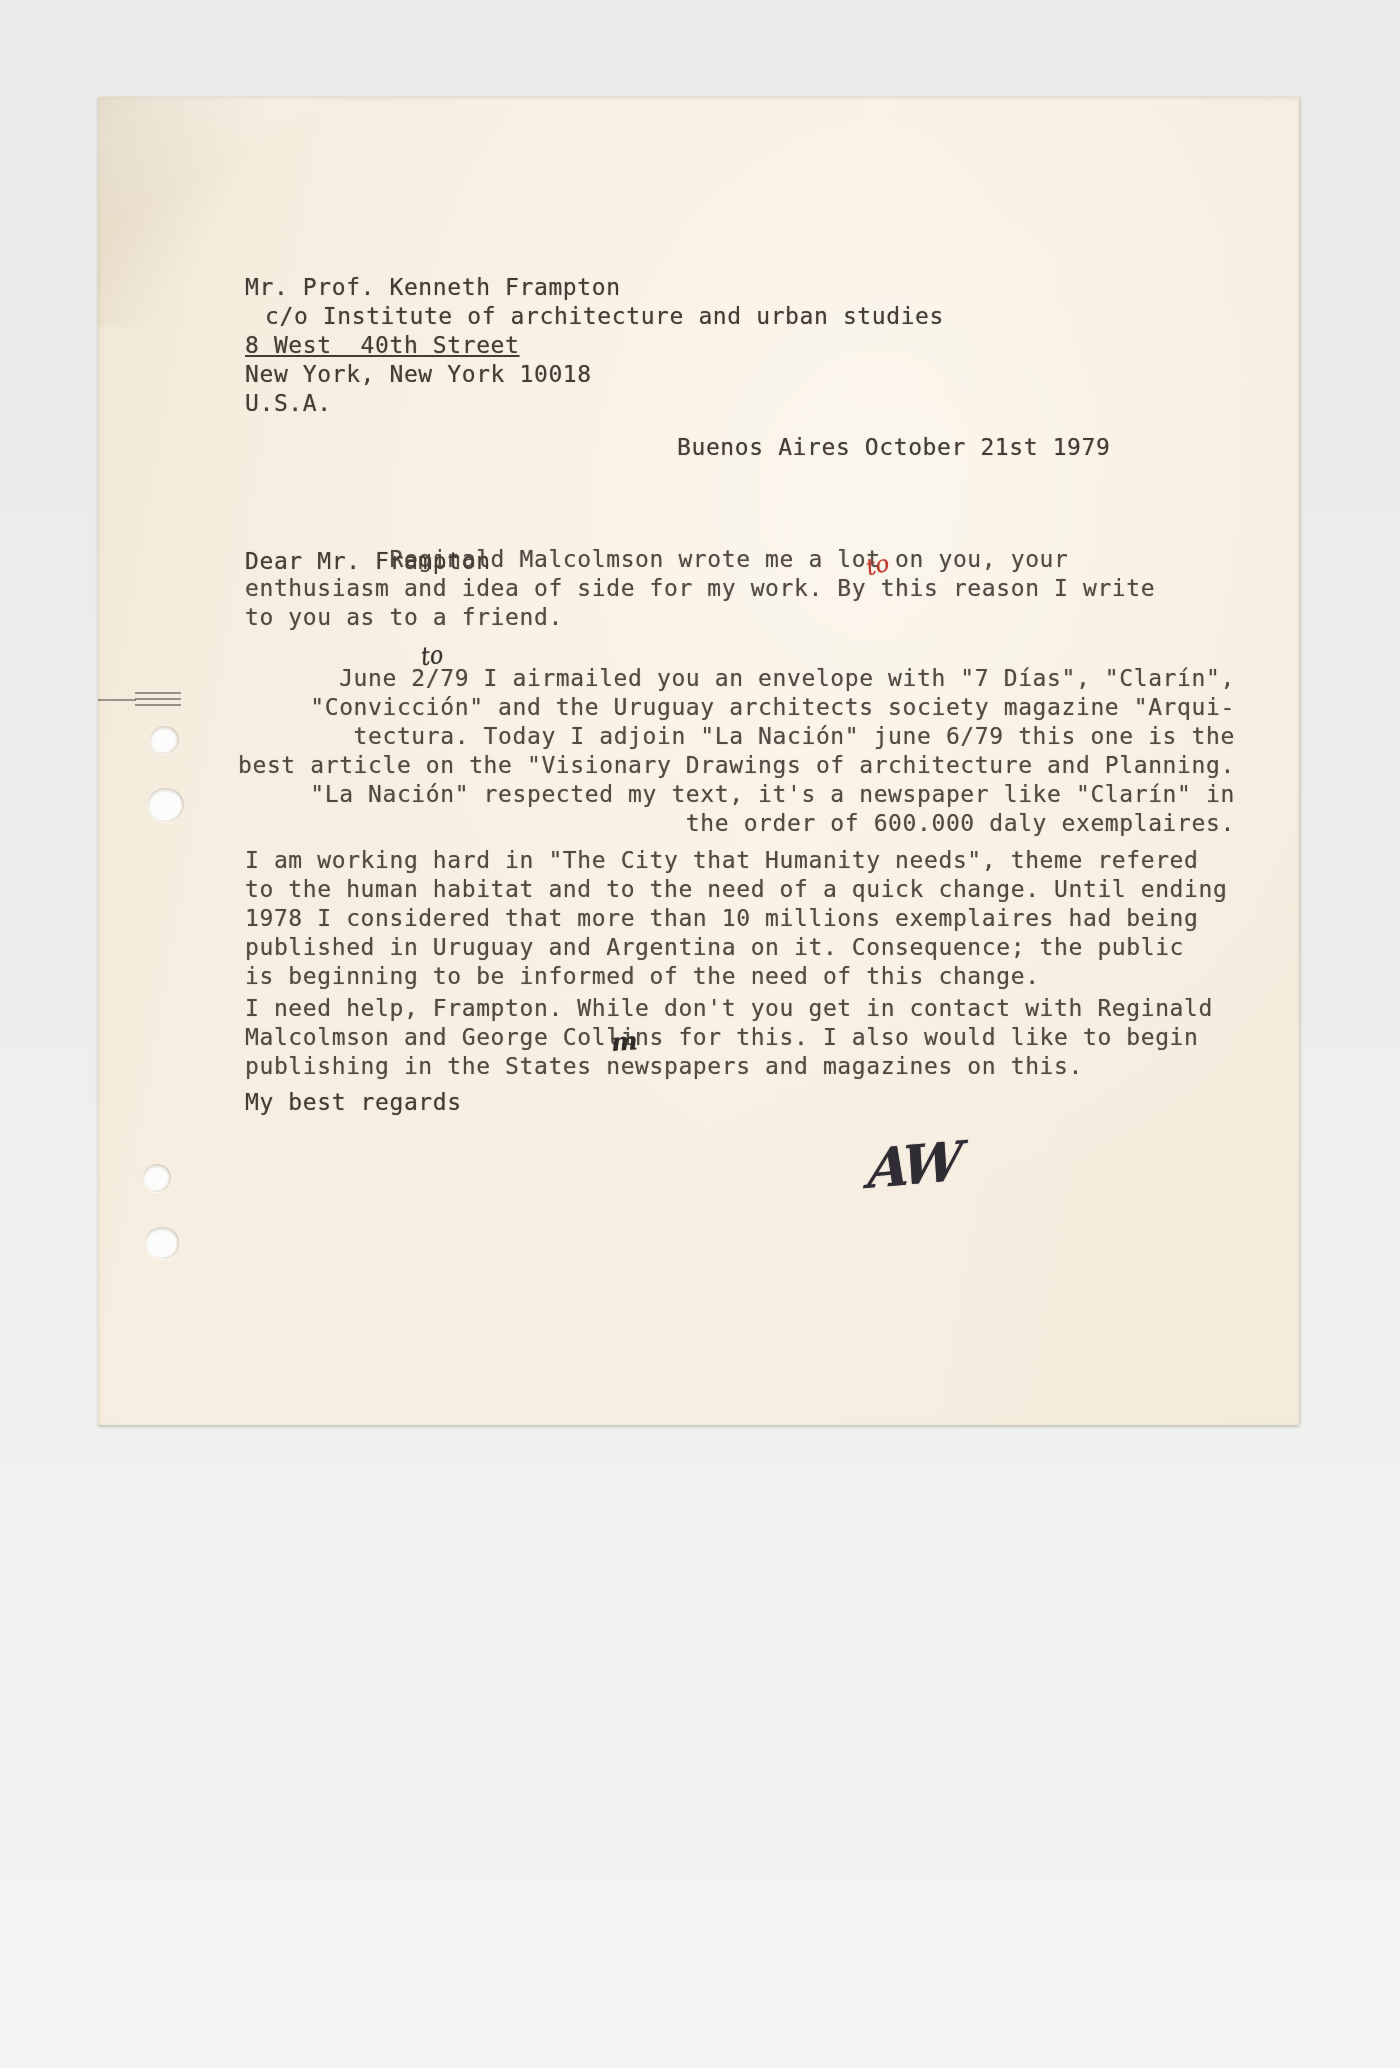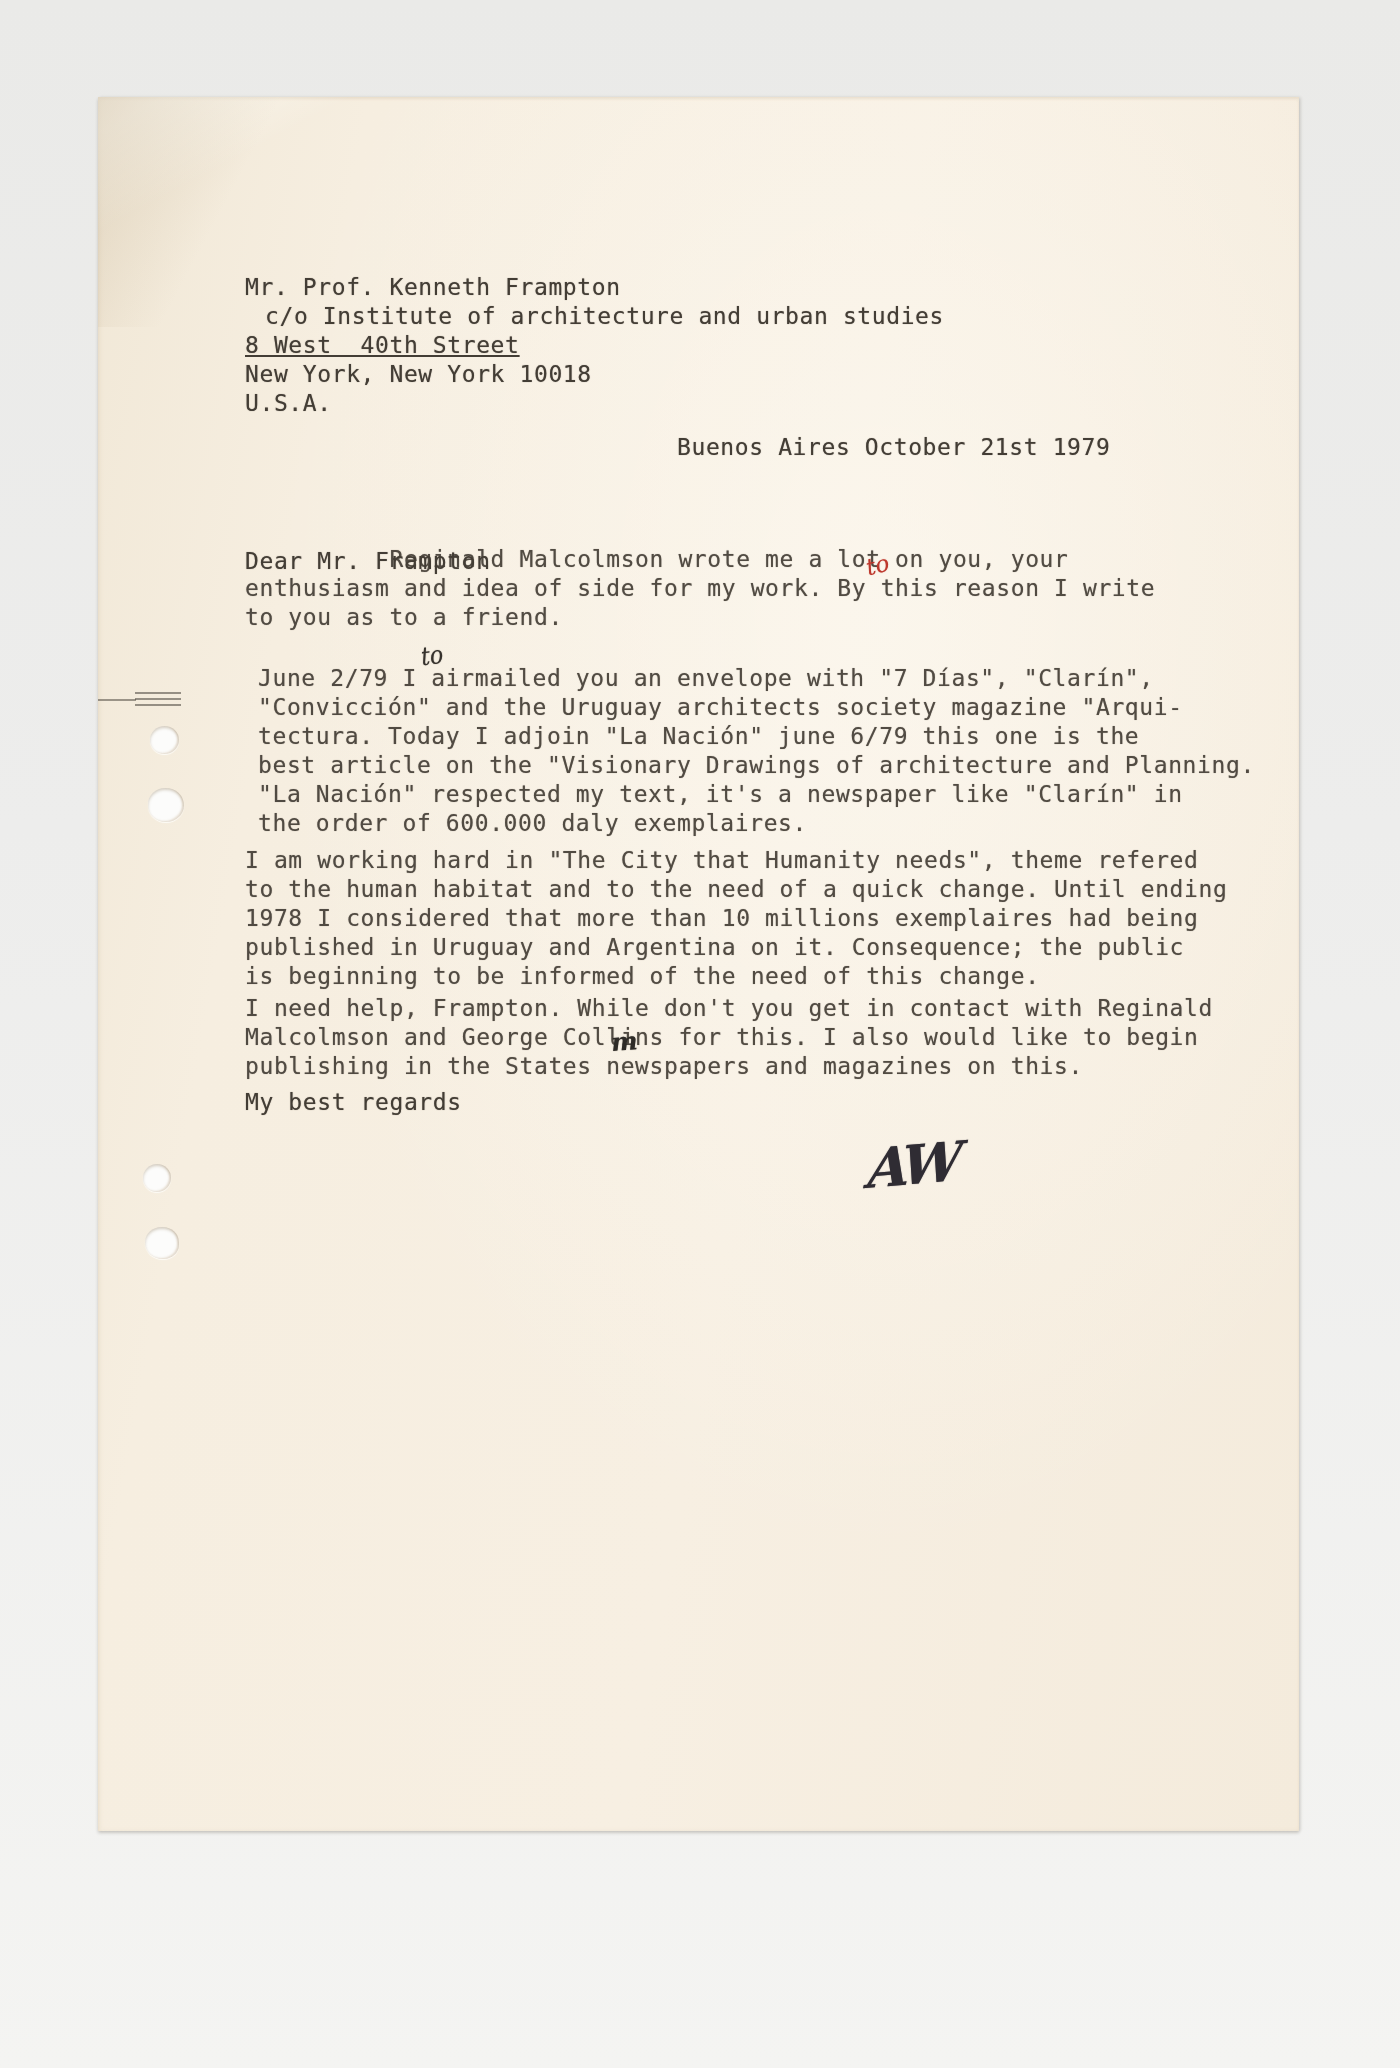--- a/index.html
+++ b/index.html
@@ -9,21 +9,21 @@
     font-family: "DejaVu Sans Mono", monospace;
   }
   .scene {
     position: relative;
     width: 1400px; height: 2068px;
     background: linear-gradient(180deg, #eaeae8 0%, #ededec 40%, #f4f4f2 100%);
   }
   .paper {
     position: absolute;
     left: 98px; top: 97px;
-    width: 1201px; height: 1734px;
+    width: 1201px; height: 1328px;
     background:
       radial-gradient(ellipse at 65% 30%, rgba(255,252,245,0.55) 0%, rgba(255,252,245,0) 55%),
       linear-gradient(100deg, #f1e8d7 0%, #f6eee0 18%, #f7efe2 55%, #f4ebdc 100%);
     box-shadow:
       0 2px 3px rgba(70,60,45,0.22),
       2px 0 3px rgba(70,60,45,0.10),
       inset 0 2px 3px rgba(210,190,160,0.28),
       inset 2px 0 4px rgba(205,188,160,0.18);
   }
   .corner-crease {
@@ -133,21 +133,21 @@
     <div class="type" style="left:147px; top:292px;">U.S.A.</div>
 
     <div class="type" style="left:579px; top:336px;">Buenos Aires October 21st 1979</div>
 
     <div class="type" style="left:147px; top:450px;">Dear Mr. Frampton</div>
 
     <div class="type faded" style="left:147px; top:448px;">          Reginald Malcolmson wrote me a lot on you, your
 enthusiasm and idea of side for my work. By this reason I write
 to you as to a friend.</div>
 
-    <div class="type faded" style="left:160px; top:567px;">June 2/79 I airmailed you an envelope with "7 Días", "Clarín",
+    <div class="type faded" style="left:140px; top:567px;text-align:right;">June 2/79 I airmailed you an envelope with "7 Días", "Clarín",
 "Convicción" and the Uruguay architects society magazine "Arqui-
 tectura. Today I adjoin "La Nación" june 6/79 this one is the
 best article on the "Visionary Drawings of architecture and Planning.
 "La Nación" respected my text, it's a newspaper like "Clarín" in
 the order of 600.000 daly exemplaires.</div>
 
     <div class="type faded" style="left:147px; top:749px;">I am working hard in "The City that Humanity needs", theme refered
 to the human habitat and to the need of a quick change. Until ending
 1978 I considered that more than 10 millions exemplaires had being
 published in Uruguay and Argentina on it. Consequence; the public

